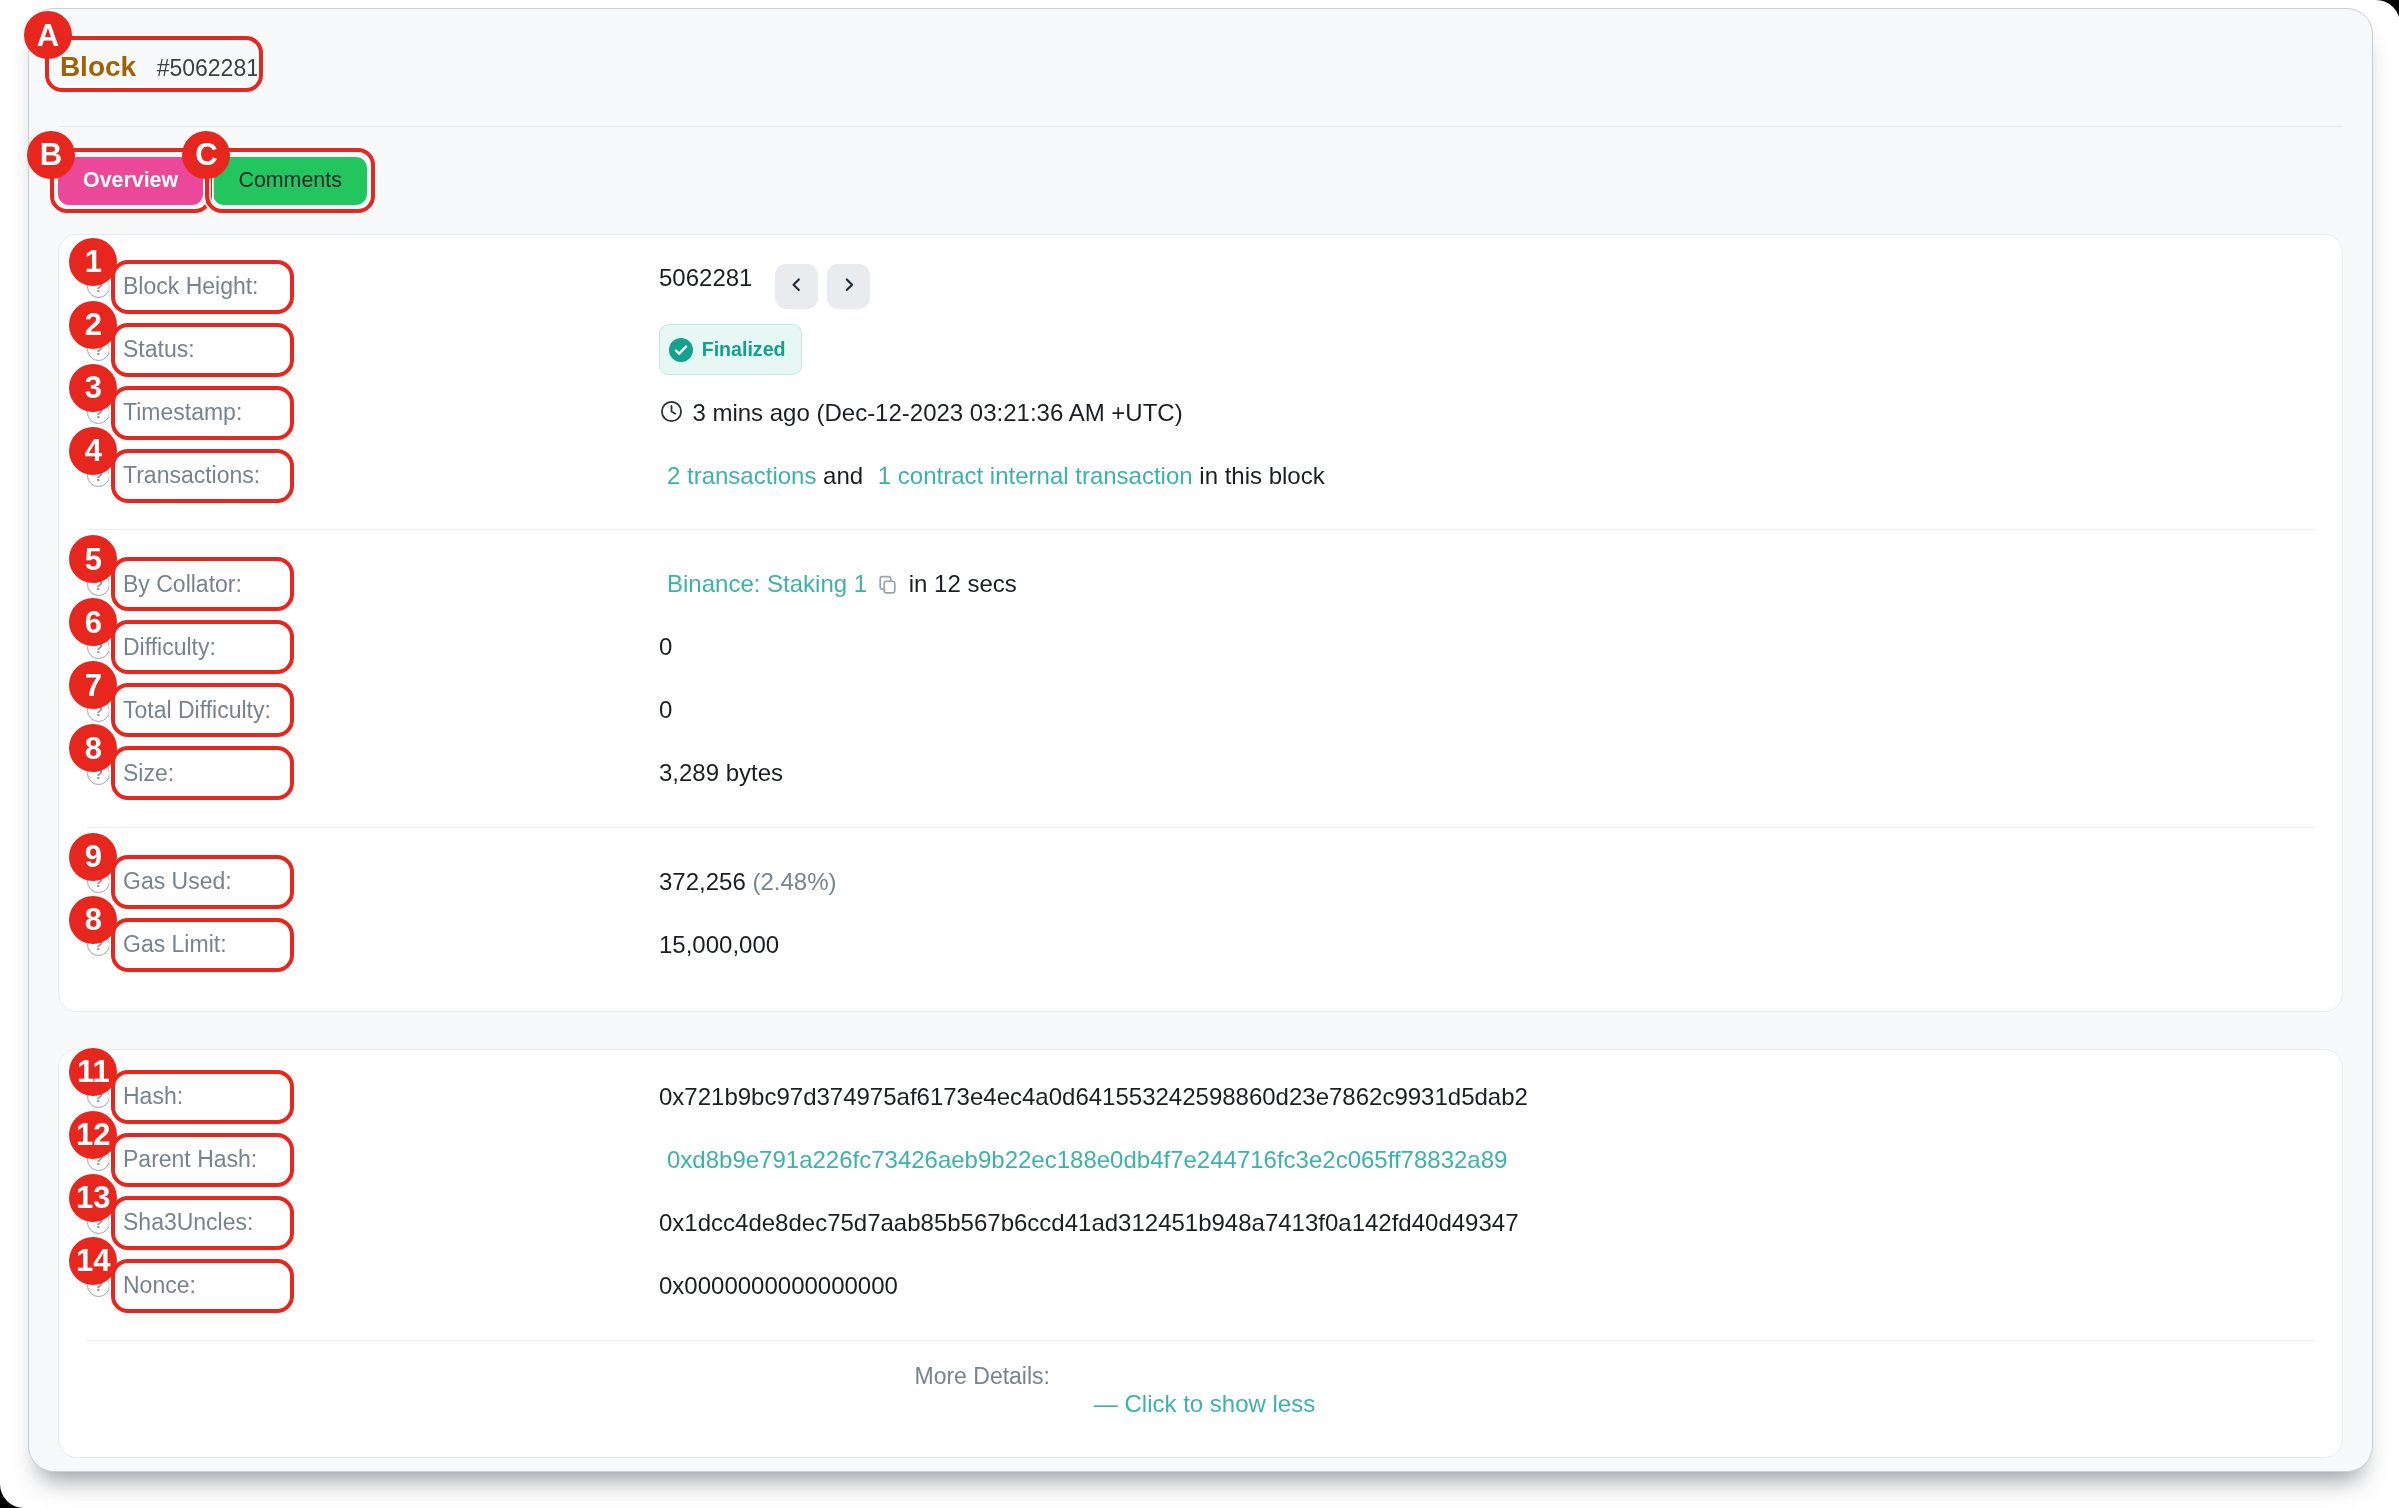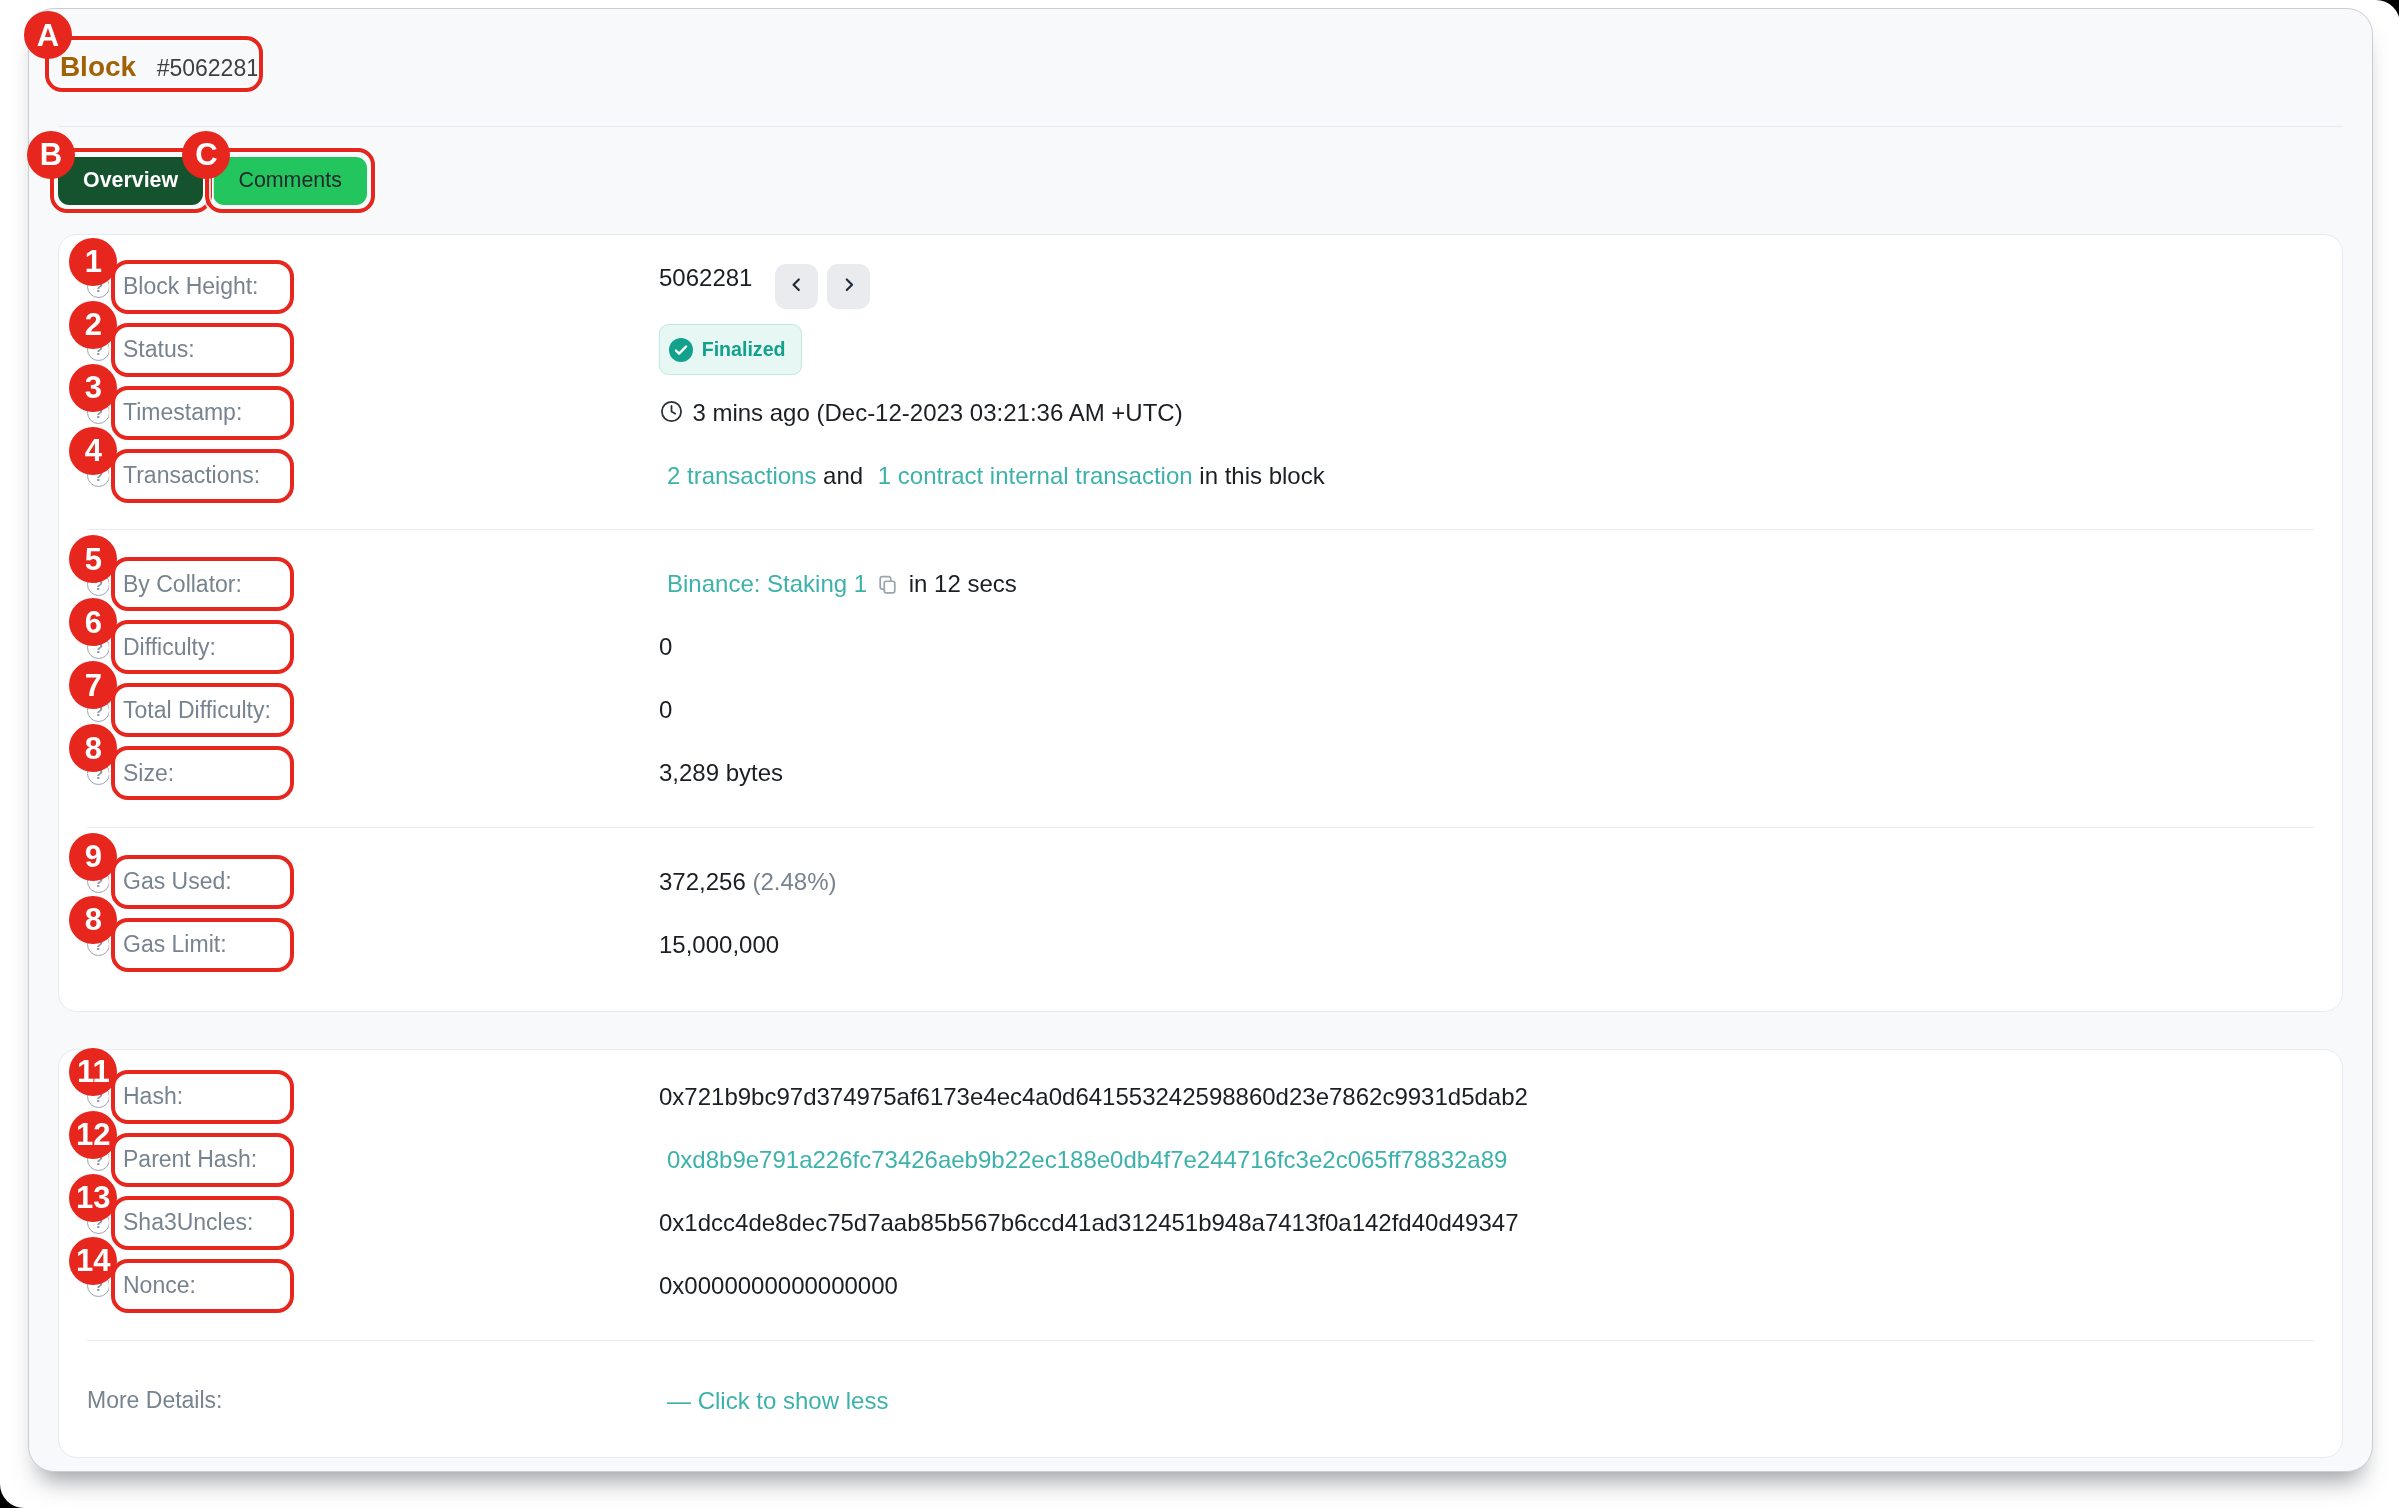--- a/index.html
+++ b/index.html
@@ -39,35 +39,35 @@
   }
   .pagehead-inner .ann-box { left:-15px; right:-3.7px; top:-15px; bottom:-9.3px; }
   .pagehead-inner .ann-dot { left:-36px; top:-40px; }
 
   
   .tabs { margin-top:30px; display:flex; gap:10.3px; }
   .tab {
     position:relative; height:48px; padding:0 25px; border-radius:11.2px;
     display:flex; align-items:center; font-size:21.4px; cursor:pointer;
   }
-  .tab.active   { background:#14532d; color:#ffffff; font-weight:700; }
+  .tab.active   { background:#ec4899; color:#ffffff; font-weight:700; }
   .tab.inactive { background:#22c55e; color:#262a2e; font-weight:500; }
   .tab .ann-box { left:-8.4px; right:-8.4px; top:-8.4px; bottom:-8.4px; }
   .tab .ann-dot { left:-31px; top:-26px; }
 
   
   .card {
     background:#fff; border:0.9px solid #e7eaf0; border-radius:18.6px;
     padding:20.5px 28px 35px; margin-top:29px; position:relative;
   }
   .card.second { padding:15px 28px 18.6px; margin-top:37px; }
   .divider { height:0.9px; background:#e9ecef; margin:22.4px 0; }
 
   .row { display:flex; align-items:center; min-height:63px; position:relative; }
-  .row.footer-row { min-height:75px; }
+  .row.footer-row { min-height:75px;flex-direction:column; }
   .row-label {
     width:572px; flex:none; display:flex; align-items:center; gap:13px;
     position:relative; color:#77838f; font-size:23px;
   }
   .help {
     width:23px; height:23px; flex:none; border:1.9px solid #9aa5b1; border-radius:50%;
     color:#8c98a4; font-size:15px; font-weight:700;
     display:flex; align-items:center; justify-content:center; cursor:default;
   }
   .row-label .ann-box { left:24px; top:50%; transform:translateY(-50%); width:183px; height:54px; }

